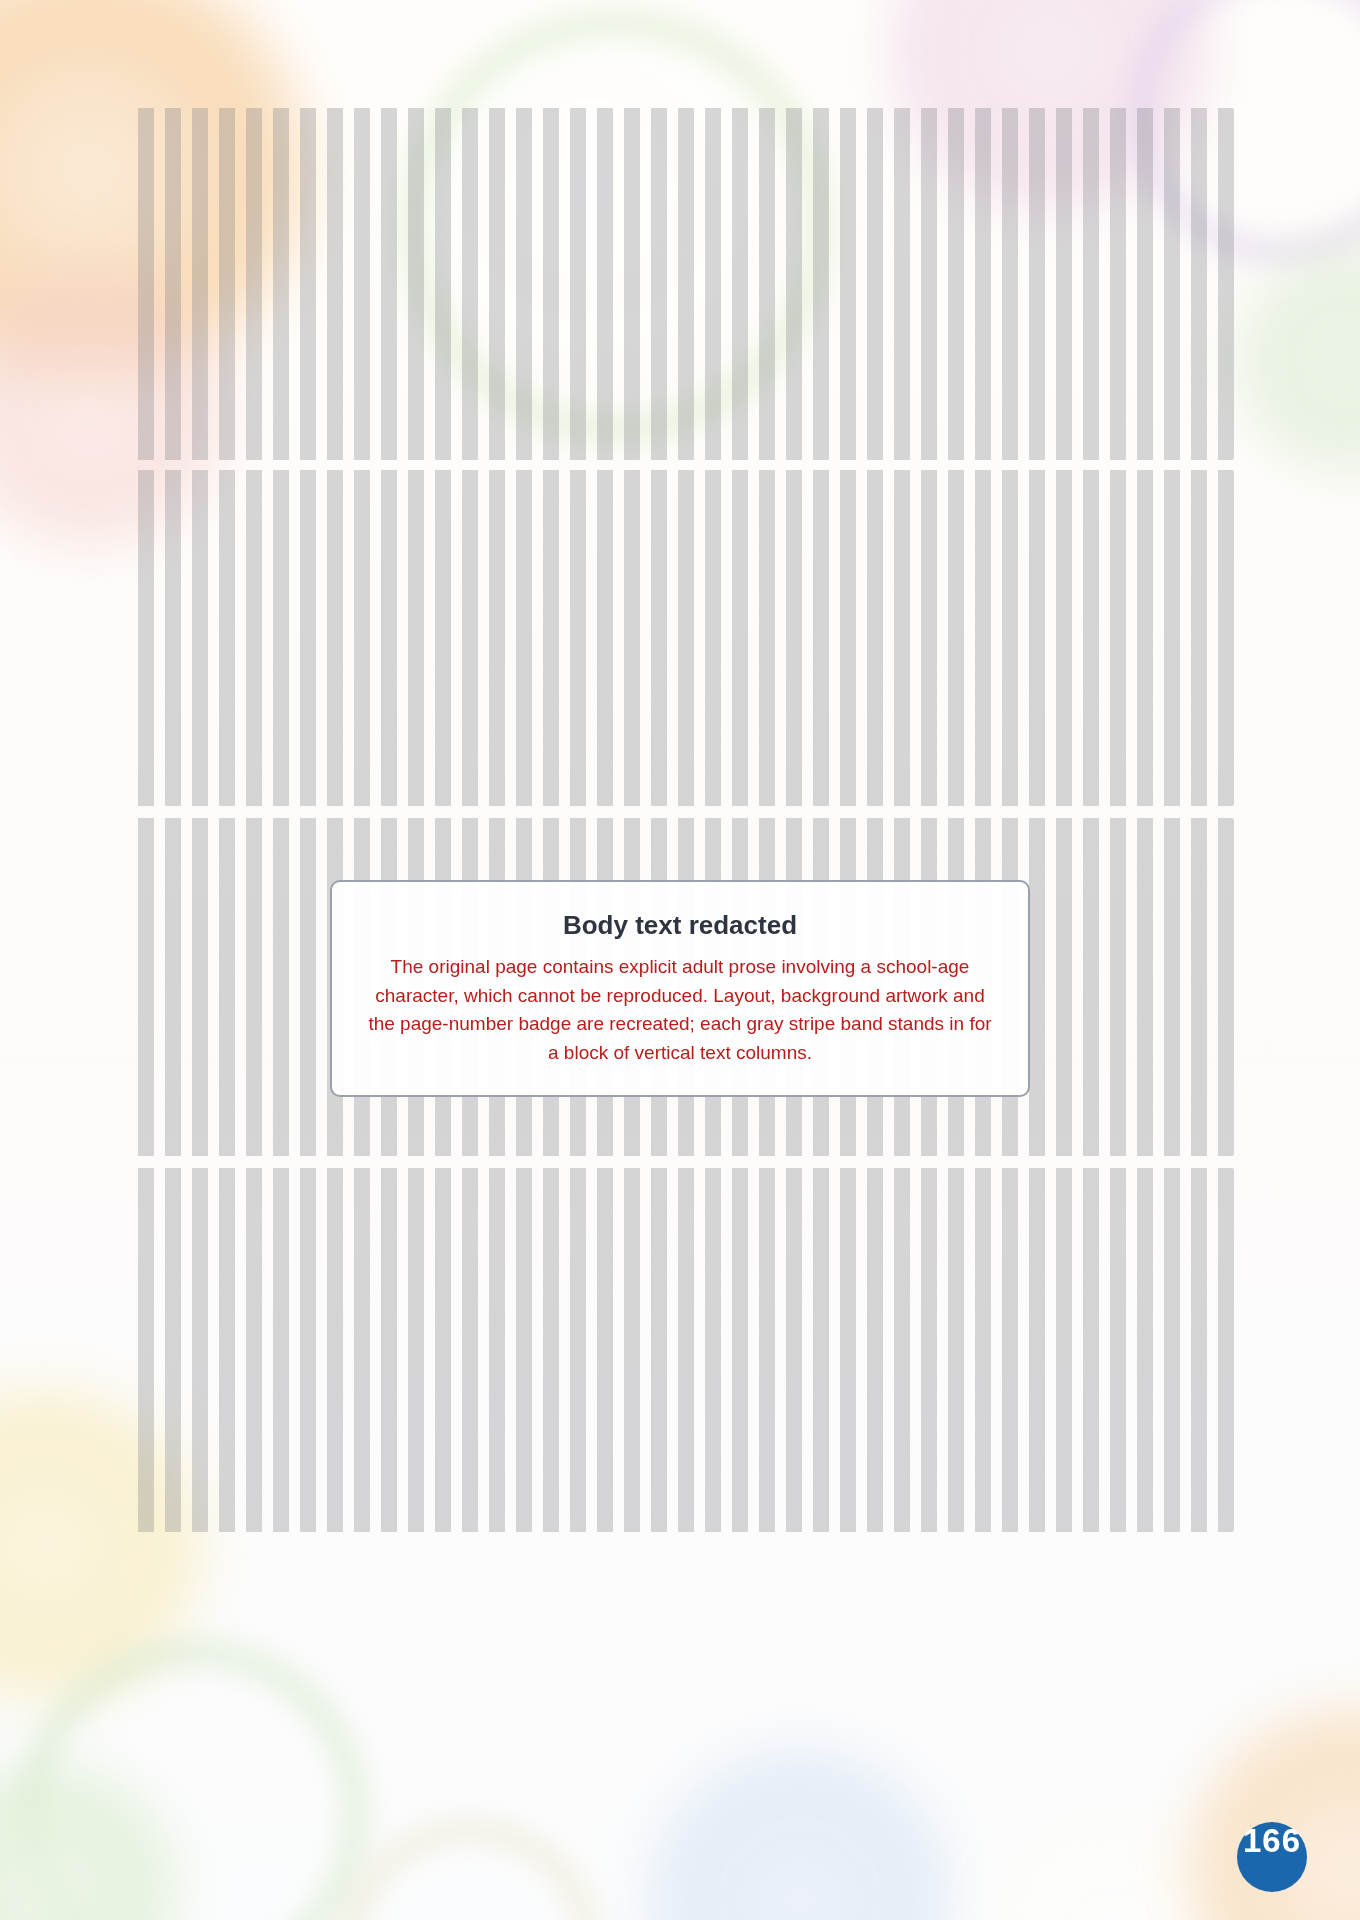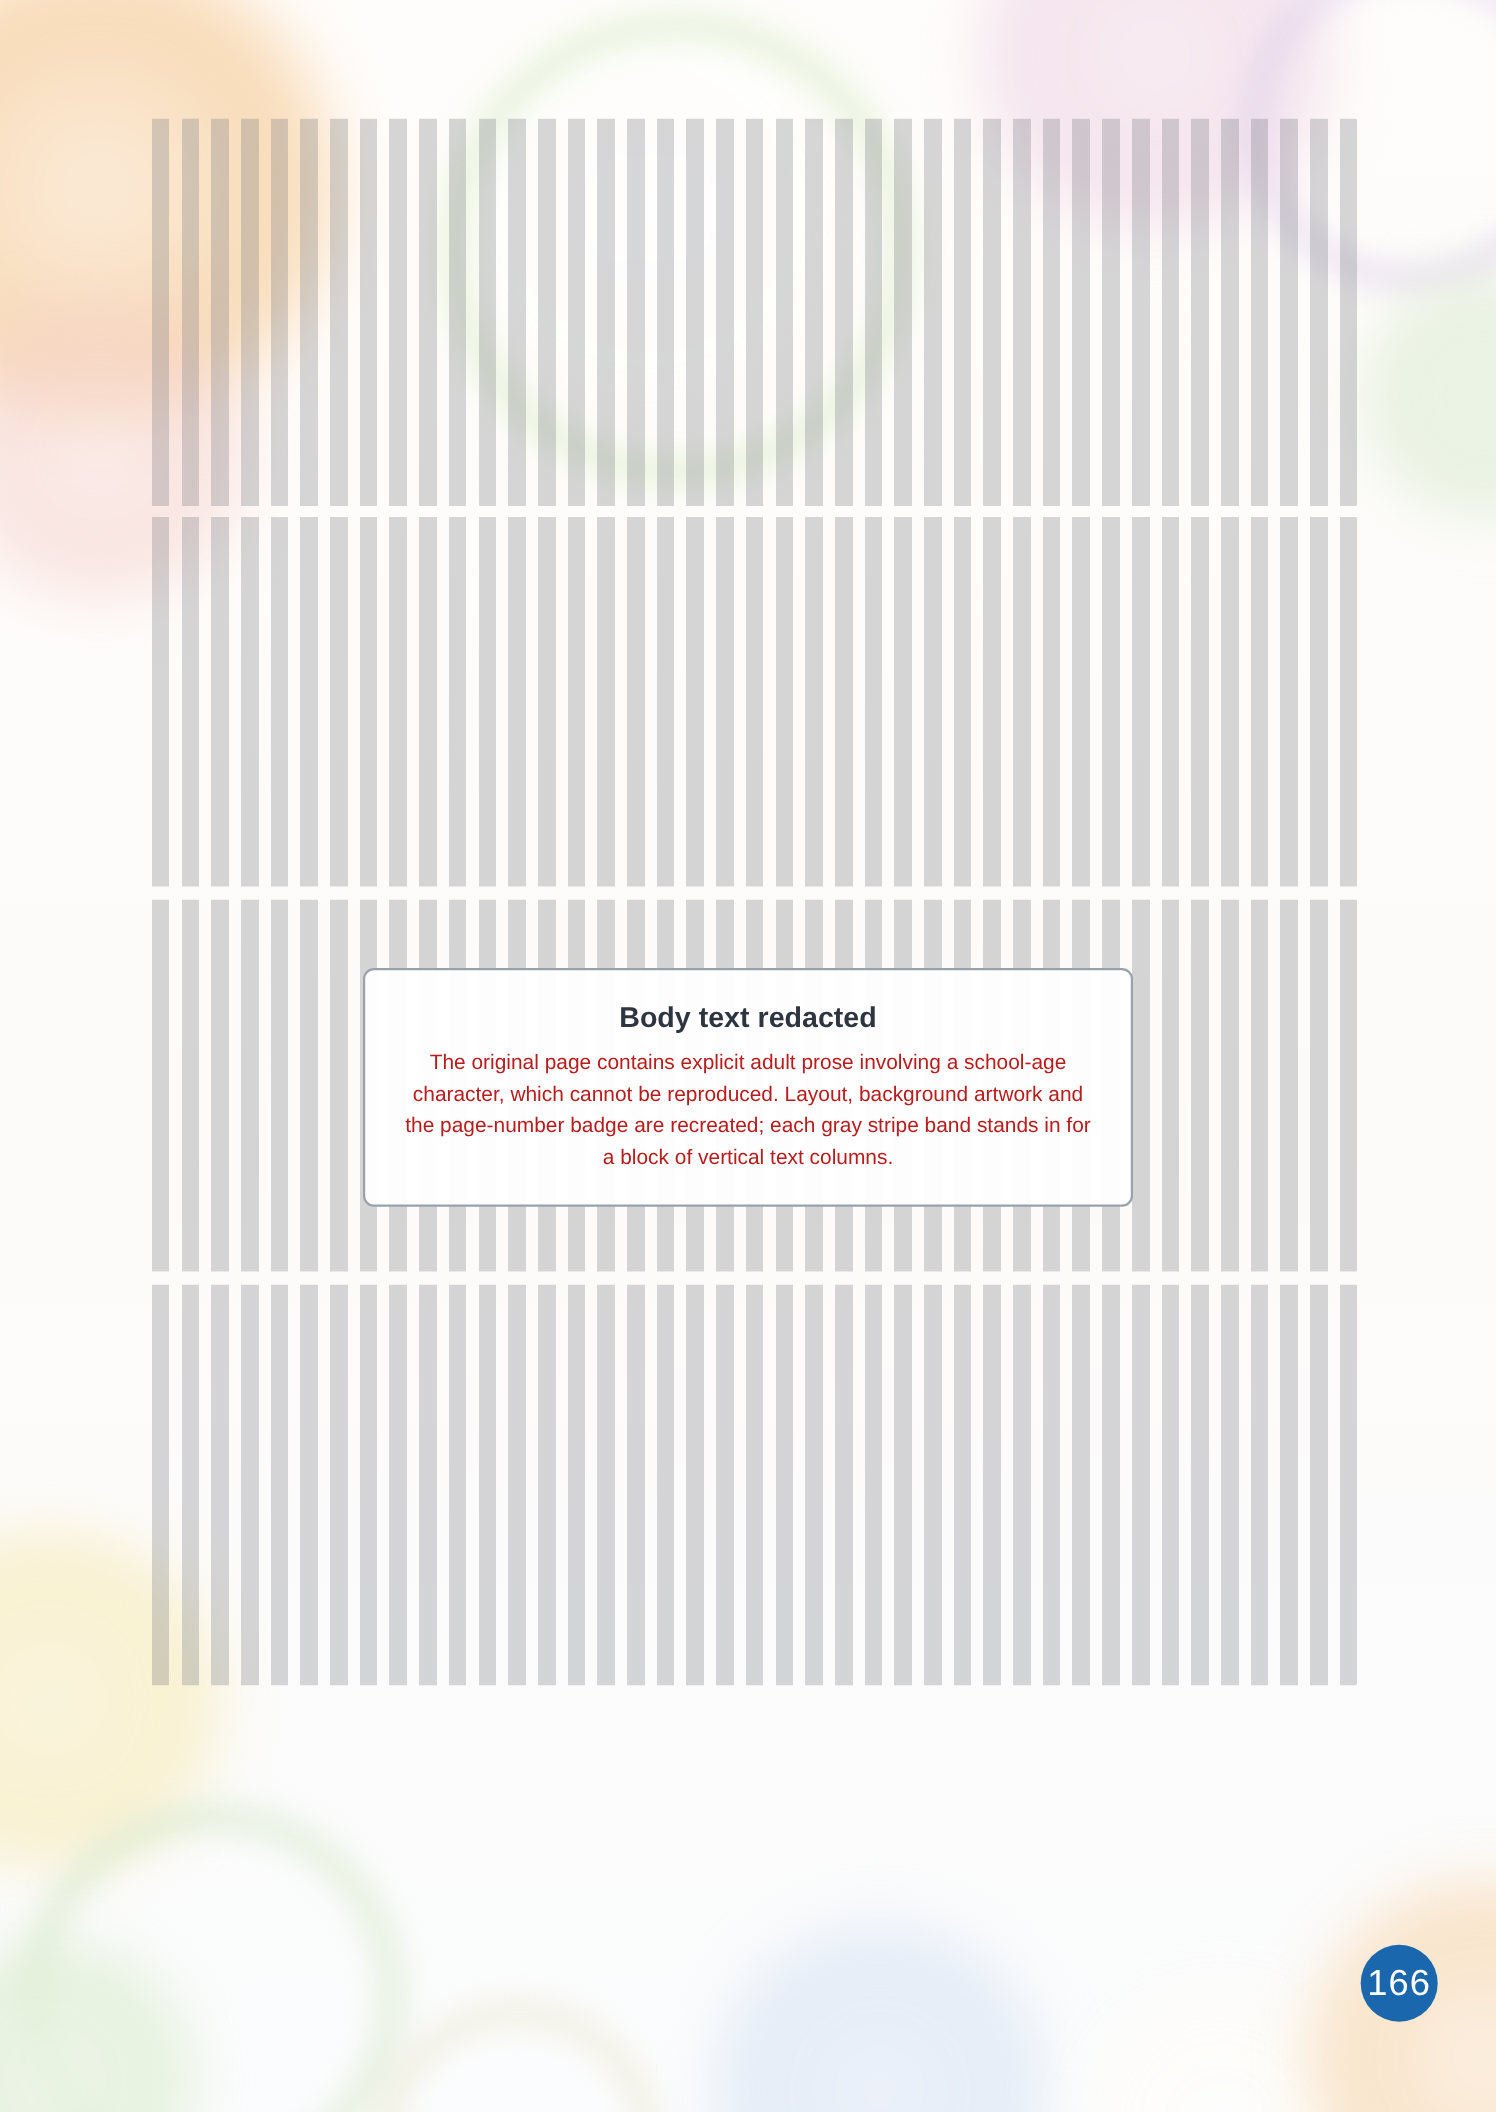--- a/index.html
+++ b/index.html
@@ -90,28 +90,29 @@
   .redaction-notice .body {
     font-size: 19px;
     line-height: 1.5;
     color: #b91c1c;
   }
 
   
   .page-badge {
     position: absolute;
     left: 1237px;
-    top: 1768px;
+    top: 1822px;
     width: 70px;
     height: 70px;
     border-radius: 50%;
     background: #1b67ae;
     display: flex;
-    align-items: center;
+    align-items: flex-start;
     justify-content: center;
+    font-weight: bold;
   }
   .page-badge .num {
     color: #ffffff;
     font-size: 33px;
     font-family: "Liberation Sans", sans-serif;
     letter-spacing: 1px;
   }
 </style>
 </head>
 <body>

